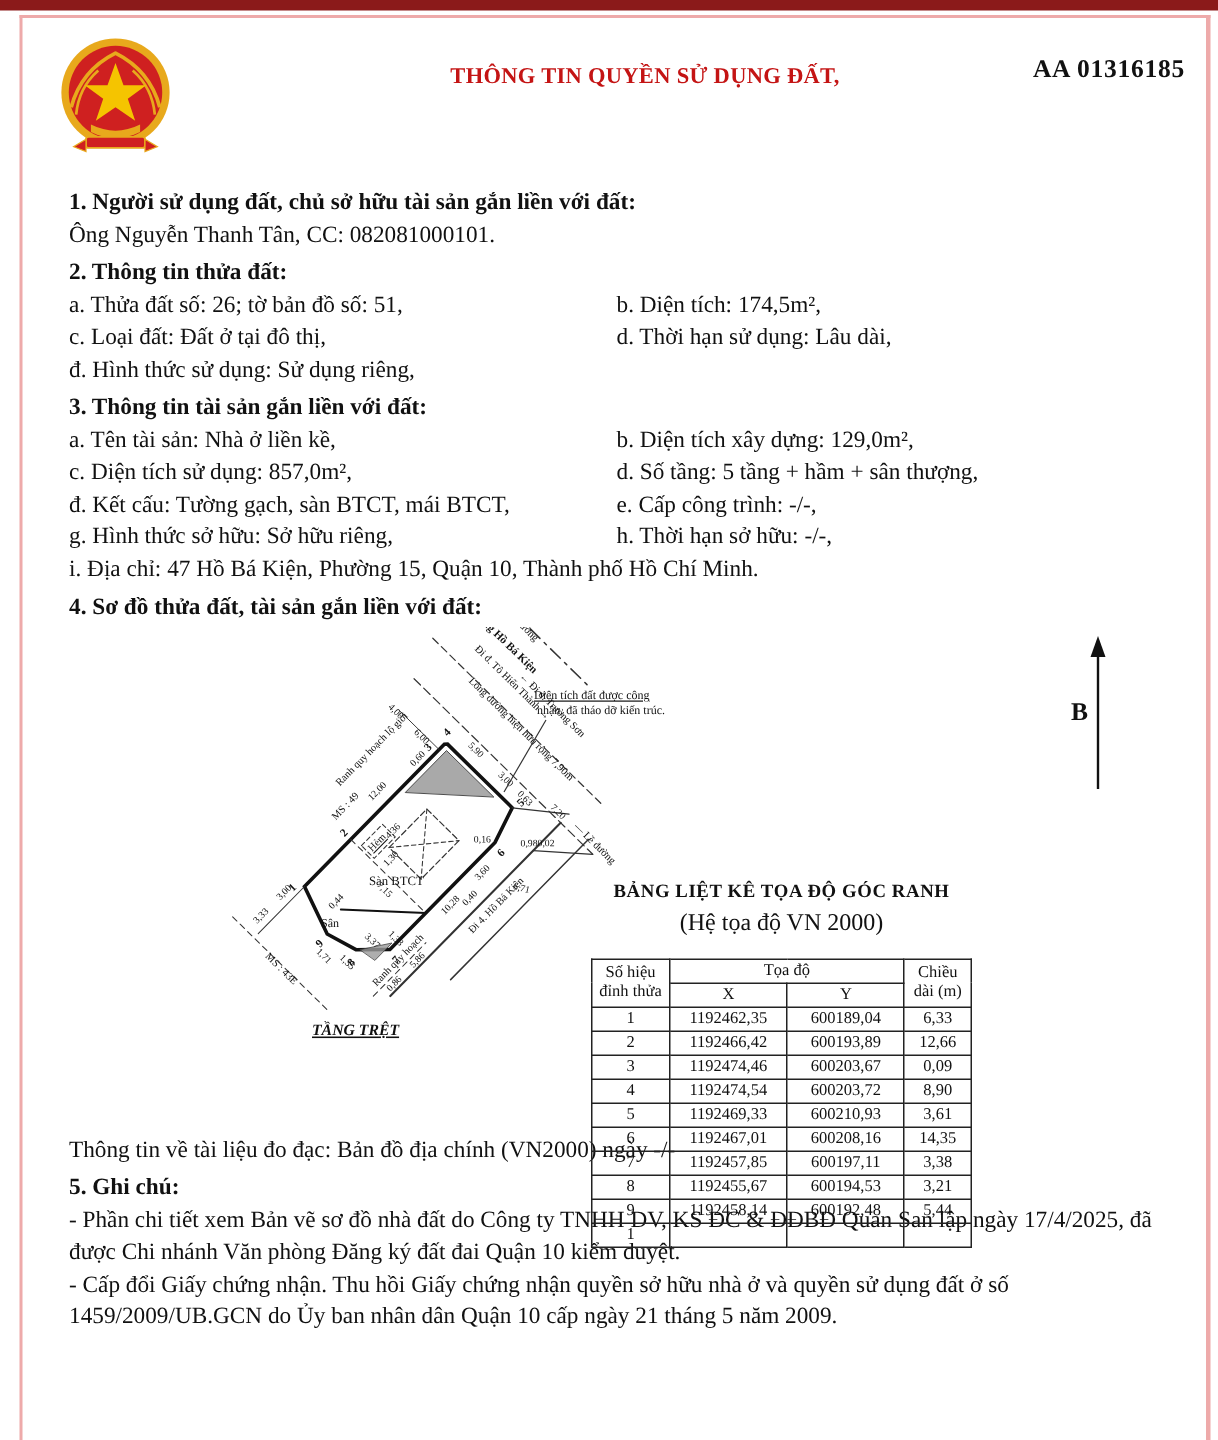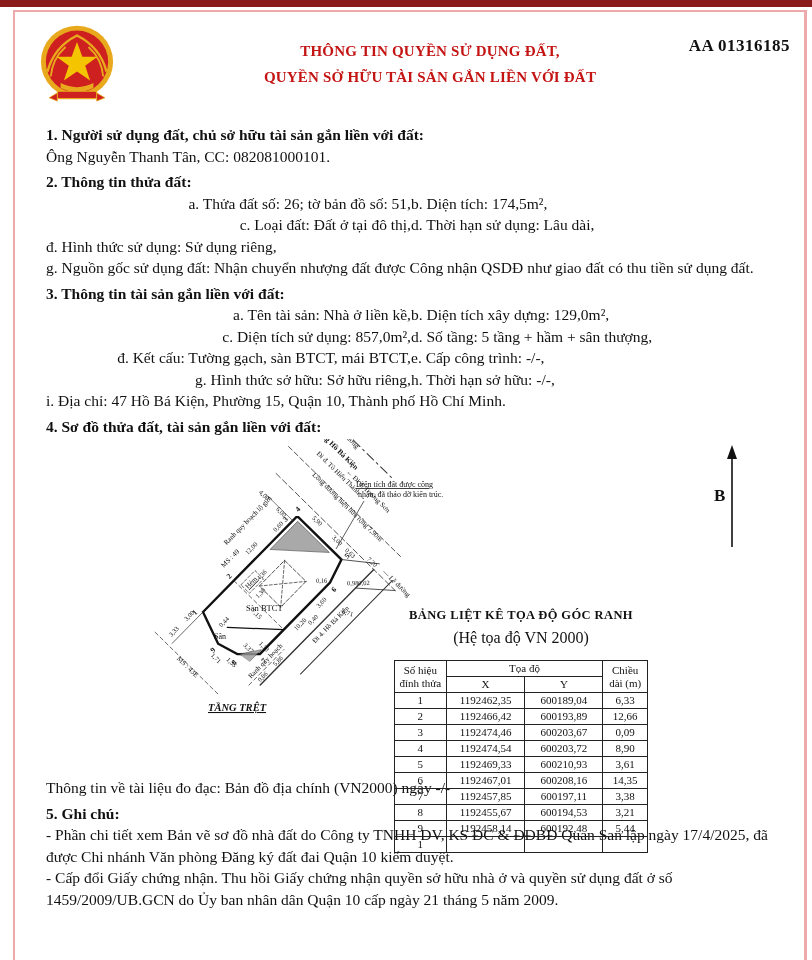--- a/index.html
+++ b/index.html
@@ -14,21 +14,21 @@
   .emblem{position:absolute;left:36px;top:22px;width:82px;height:86px;}
   .titleblock{position:absolute;left:190px;top:38px;width:480px;text-align:center;}
   .title-red{color:#c41414;font-weight:bold;font-size:15px;line-height:26px;letter-spacing:.2px;}
   .subtitle{margin-top:4px;font-style:italic;font-weight:bold;font-size:15.5px;color:#222;}
   .serial{position:absolute;right:22px;top:36px;font-weight:bold;font-size:17px;letter-spacing:.5px;}
   
   .content{position:absolute;left:46px;top:120px;width:742px;font-size:15.5px;line-height:21.5px;}
   .content p{margin:0;}
   .h{font-weight:bold;margin-top:4px !important;}
   .row2{display:flex;}
-  .row2 .lcol{flex:0 0 365px;text-align:right;}
+  .row2 .lcol{flex:0 0 365px;}
   .row2 .rcol{flex:1;}
   
   .diagram{position:relative;width:742px;height:338px;margin-top:2px;}
   .plan-svg{position:absolute;left:0;top:0;}
   .north{position:absolute;left:660px;top:4px;width:44px;height:108px;}
   .coord{position:absolute;left:348px;top:166px;width:254px;text-align:center;}
   .coord .t1{font-weight:bold;font-size:12.5px;letter-spacing:.4px;}
   .coord .t2{font-size:16px;margin-bottom:12px;}
   table.ct{border-collapse:collapse;margin:0 auto;font-size:11px;line-height:13px;}
   table.ct th,table.ct td{border:1px solid #222;padding:1px 3px;font-weight:normal;text-align:center;height:13px;}
@@ -54,39 +54,37 @@
     <path d="M82 66 Q80 44 64 30" fill="none" stroke="#e8a91c" stroke-width="2.2"></path>
     <path d="M50 24 L56.5 42 L75 42 L60 53 L66 71 L50 60 L34 71 L40 53 L25 42 L43.5 42 Z" fill="#f5c400"></path>
     <path d="M30 74 Q50 84 70 74 L70 80 Q50 90 30 80 Z" fill="#e8a91c"></path>
     <rect x="26" y="84" width="48" height="9" rx="2" fill="#cf2020" stroke="#e8a91c" stroke-width="1.5"></rect>
     <path d="M26 86 L16 92 L26 96 Z" fill="#cf2020" stroke="#e8a91c" stroke-width="1"></path>
     <path d="M74 86 L84 92 L74 96 Z" fill="#cf2020" stroke="#e8a91c" stroke-width="1"></path>
   </svg>
 
   <div class="titleblock">
     <div class="title-red">THÔNG TIN QUYỀN SỬ DỤNG ĐẤT,</div>
-    <div class="title-red">QUYỀN SỞ HỮU TÀI SẢN GẮN LIỀN VỚI ĐẤT</div>
   </div>
   <div class="serial">AA 01316185</div>
 
   <div class="content">
     <p class="h">1. Người sử dụng đất, chủ sở hữu tài sản gắn liền với đất:</p>
     <p>Ông Nguyễn Thanh Tân, CC: 082081000101.</p>
 
     <p class="h">2. Thông tin thửa đất:</p>
     <div class="row2">
         <span class="lcol">a. Thửa đất số: 26; tờ bản đồ số: 51,</span>
         <span class="rcol">b. Diện tích: 174,5m²,</span>
       </div>
     <div class="row2">
         <span class="lcol">c. Loại đất: Đất ở tại đô thị,</span>
         <span class="rcol">d. Thời hạn sử dụng: Lâu dài,</span>
       </div>
     <p>đ. Hình thức sử dụng: Sử dụng riêng,</p>
-    <p>g. Nguồn gốc sử dụng đất: Nhận chuyển nhượng đất được Công nhận QSDĐ như giao đất có thu tiền sử dụng đất.</p>
 
     <p class="h">3. Thông tin tài sản gắn liền với đất:</p>
     <div class="row2">
         <span class="lcol">a. Tên tài sản: Nhà ở liền kề,</span>
         <span class="rcol">b. Diện tích xây dựng: 129,0m²,</span>
       </div>
     <div class="row2">
         <span class="lcol">c. Diện tích sử dụng: 857,0m²,</span>
         <span class="rcol">d. Số tầng: 5 tầng + hầm + sân thượng,</span>
       </div>

